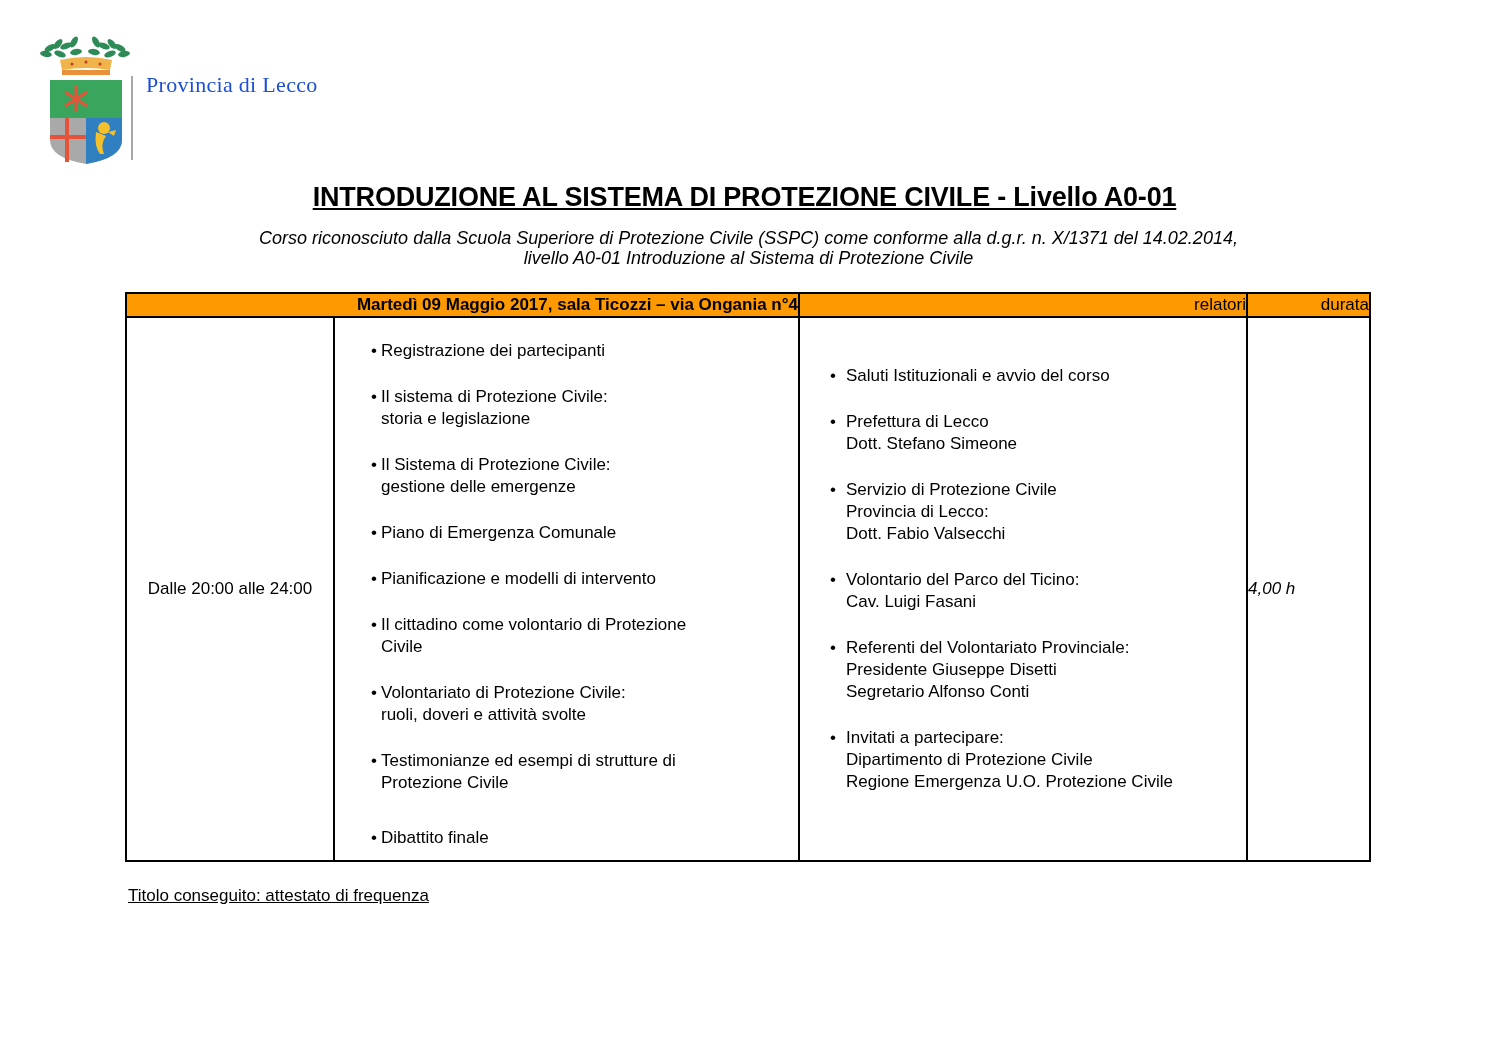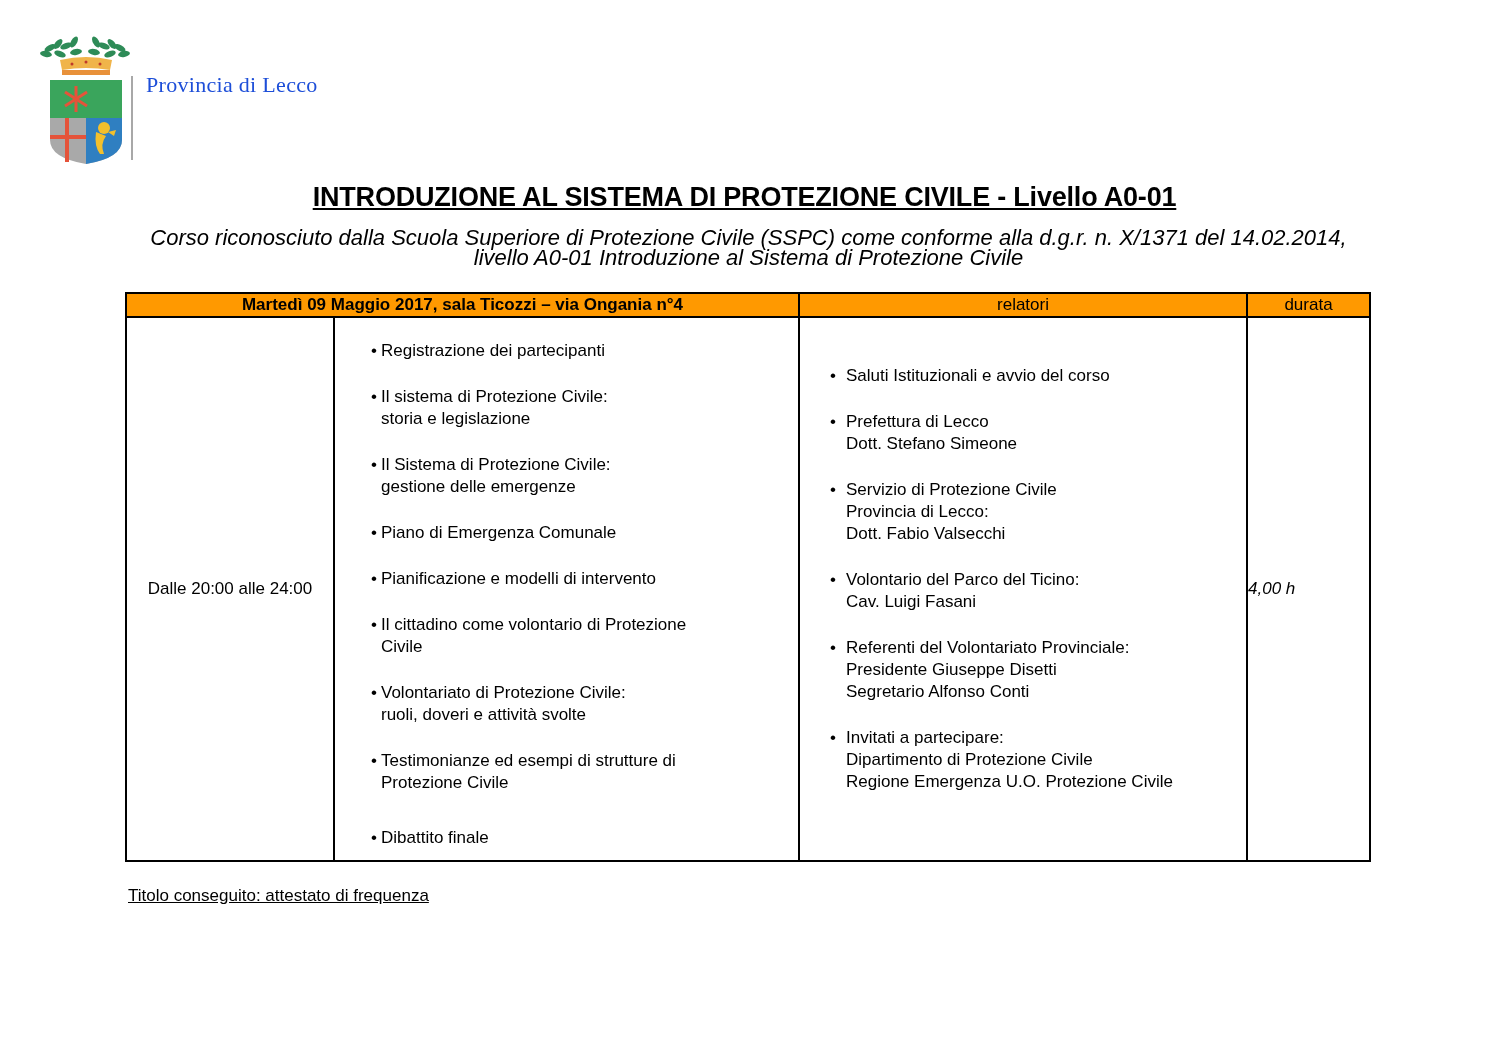--- a/index.html
+++ b/index.html
@@ -7,28 +7,28 @@
            font-family: "Liberation Sans", sans-serif; color: #000; }
 
     .logo { position: absolute; left: 36px; top: 36px; width: 100px; height: 130px; }
     .logo-divider { position: absolute; left: 131px; top: 76px; width: 2px; height: 84px; background: #a8a8a8; }
     .logo-text { position: absolute; left: 146px; top: 72px; font-family: "Liberation Serif", serif;
                  font-size: 22px; color: #1d4ed8; letter-spacing: 0.3px; }
 
     .title { position: absolute; left: 0; right: 8px; top: 182px; text-align: center;
              font-weight: bold; font-size: 27px; letter-spacing: -0.2px; text-decoration: underline; }
     .subtitle { position: absolute; left: 0; right: 0; top: 228px; text-align: center;
-                font-style: italic; font-size: 22px; line-height: 20px; }
+                font-style: italic; font-size: 18px; line-height: 20px; }
     .subtitle div { white-space: nowrap; }
 
     table.course { position: absolute; left: 125px; top: 292px; border-collapse: collapse;
                    width: 1244px; table-layout: fixed; }
     table.course th, table.course td { border: 2px solid #000; padding: 0; }
     table.course th { background: #ff9900; height: 22px; font-weight: normal; font-size: 17px;
-                      text-align: center; vertical-align: middle; }
+                      text-align: right; vertical-align: middle; }
     table.course th.main { font-weight: bold; }
     table.course td { height: 542px; vertical-align: middle; font-size: 17px; }
     td.time-cell { text-align: center; margin-left: 40px; }
     td.dur-cell { text-align: left; font-style: italic; }
 
     ul.topics, ul.speakers { list-style: none; margin: 0; padding: 0; }
     ul.topics li, ul.speakers li { position: relative; padding-left: 46px; line-height: 22px; }
     ul.topics li::before, ul.speakers li::before { content: "\2022"; position: absolute; left: 36px; top: 0; font-size: 17px; }
     ul.topics li { margin-bottom: 24px; }
     ul.topics li:last-child { margin-bottom: 0; margin-top: 33px; }

